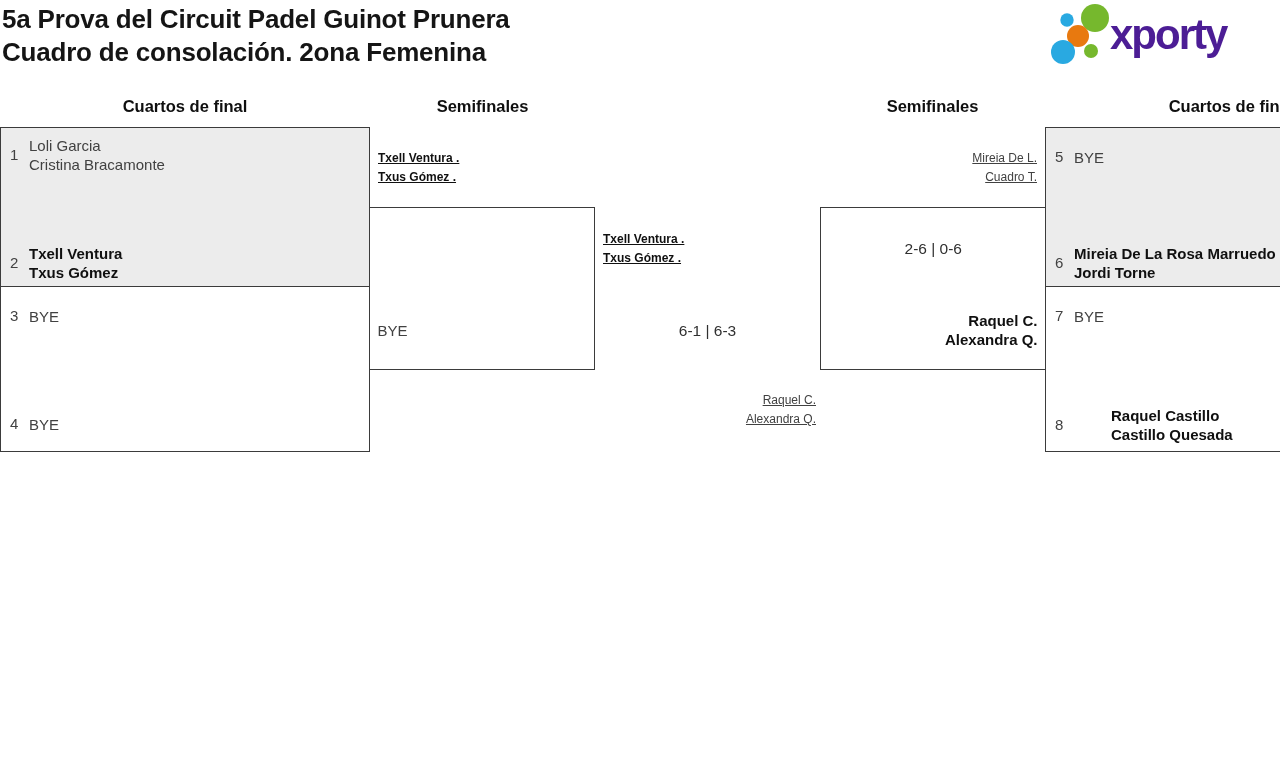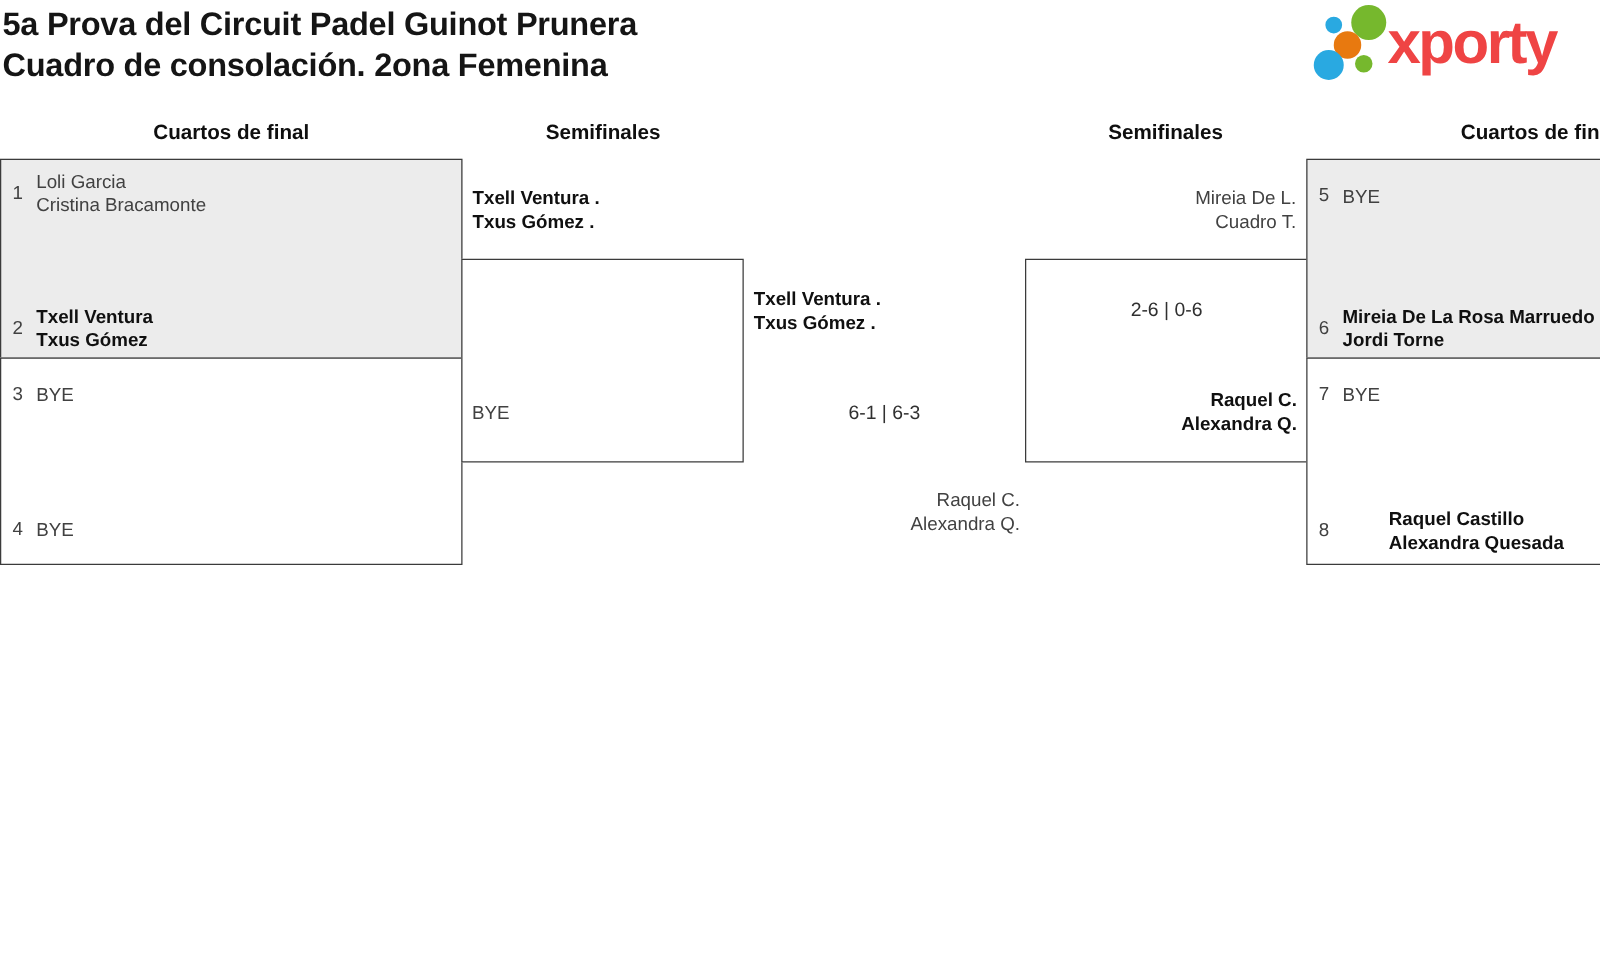--- a/index.html
+++ b/index.html
@@ -9,21 +9,21 @@
     font-family:"Liberation Sans", sans-serif;
     position:relative; overflow:hidden;
     color:#414141;
   }
   .stage { position:absolute; left:0; top:0; width:1280px; height:763px; overflow:hidden; }
 
   
   .title { position:absolute; left:2px; top:3px; font-size:26px; line-height:33px; font-weight:700; color:#151515; letter-spacing:-0.2px; }
   .logo { position:absolute; left:1046px; top:2px; width:234px; height:66px; cursor:pointer; }
   .logo-dots { position:absolute; left:2px; top:2px; }
-  .logo-word { position:absolute; left:64px; top:4px; font-size:48px; font-weight:700; letter-spacing:-2px; color:#ef4444; line-height:58px; }
+  .logo-word { position:absolute; left:64px; top:4px; font-size:42px; font-weight:700; letter-spacing:-2px; color:#4c1d95; line-height:58px; }
 
   
   .col-header { position:absolute; top:97px; font-size:16.5px; font-weight:700; color:#0f0f0f; text-align:center; white-space:nowrap; }
   .ch1 { left:0; width:370px; }
   .ch2 { left:370px; width:225px; }
   .ch3 { left:595px; width:225px; }
   .ch4 { left:820px; width:225px; }
   .ch5 { left:1046px; width:370px; }
 
   
@@ -35,21 +35,21 @@
   .b-sf-r  { left:820px;  top:207px;   width:226.5px; height:163px; }
   .b-qf-r1 { left:1045px; top:127px;   width:370px; height:160px; }
   .b-qf-r2 { left:1045px; top:285.5px; width:370px; height:166.5px; }
 
   .seed { position:absolute; font-size:15px; color:#414141; }
   .team { position:absolute; font-size:15px; line-height:19px; color:#414141; white-space:nowrap; }
   .team.winner { font-weight:700; color:#101010; }
   .score { position:absolute; left:0; right:0; text-align:center; font-size:15.5px; color:#303030; }
 
   
-  .adv { position:absolute; font-size:15px; line-height:19px; white-space:nowrap; }
+  .adv { position:absolute; font-size:12px; line-height:19px; white-space:nowrap;text-decoration:underline; }
   .adv.winner { font-weight:700; color:#101010; }
   .adv.loser { color:#414141; }
   .right-align { text-align:right; }
 </style>
 </head>
 <body>
 
 <div class="stage">
 
   <div class="title">
@@ -134,17 +134,17 @@
       <div>Jordi Torne</div>
     </div>
   </div>
 
   <div class="box b-qf-r2">
     <span class="seed" style="left:9px; top:20px;">7</span>
     <div class="team" style="left:28px; top:20px;">BYE</div>
     <span class="seed" style="left:9px; top:129px;">8</span>
     <div class="team winner" style="left:28px; top:119px;margin-left:37px;">
       <div>Raquel Castillo</div>
-      <div>Alexandra Quesada</div>
+      <div>Castillo Quesada</div>
     </div>
   </div>
 
 </div>
 
 </body></html>

